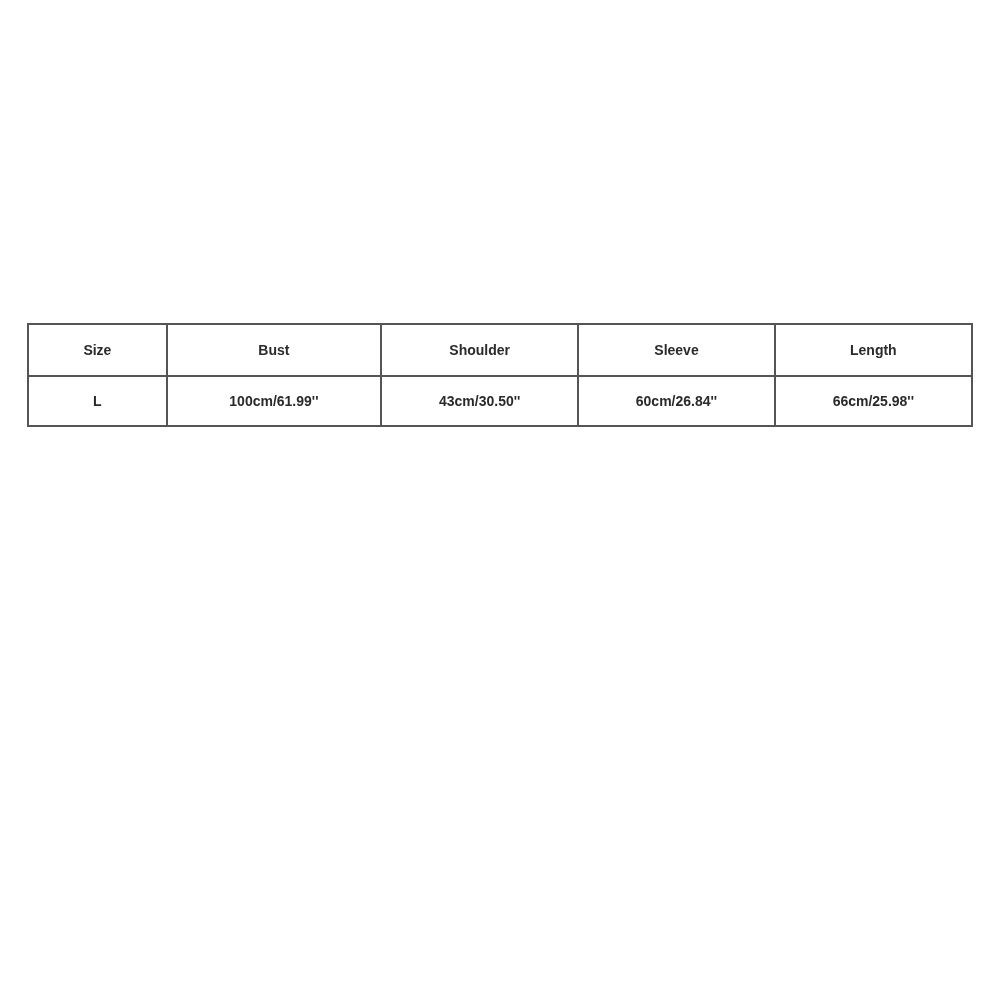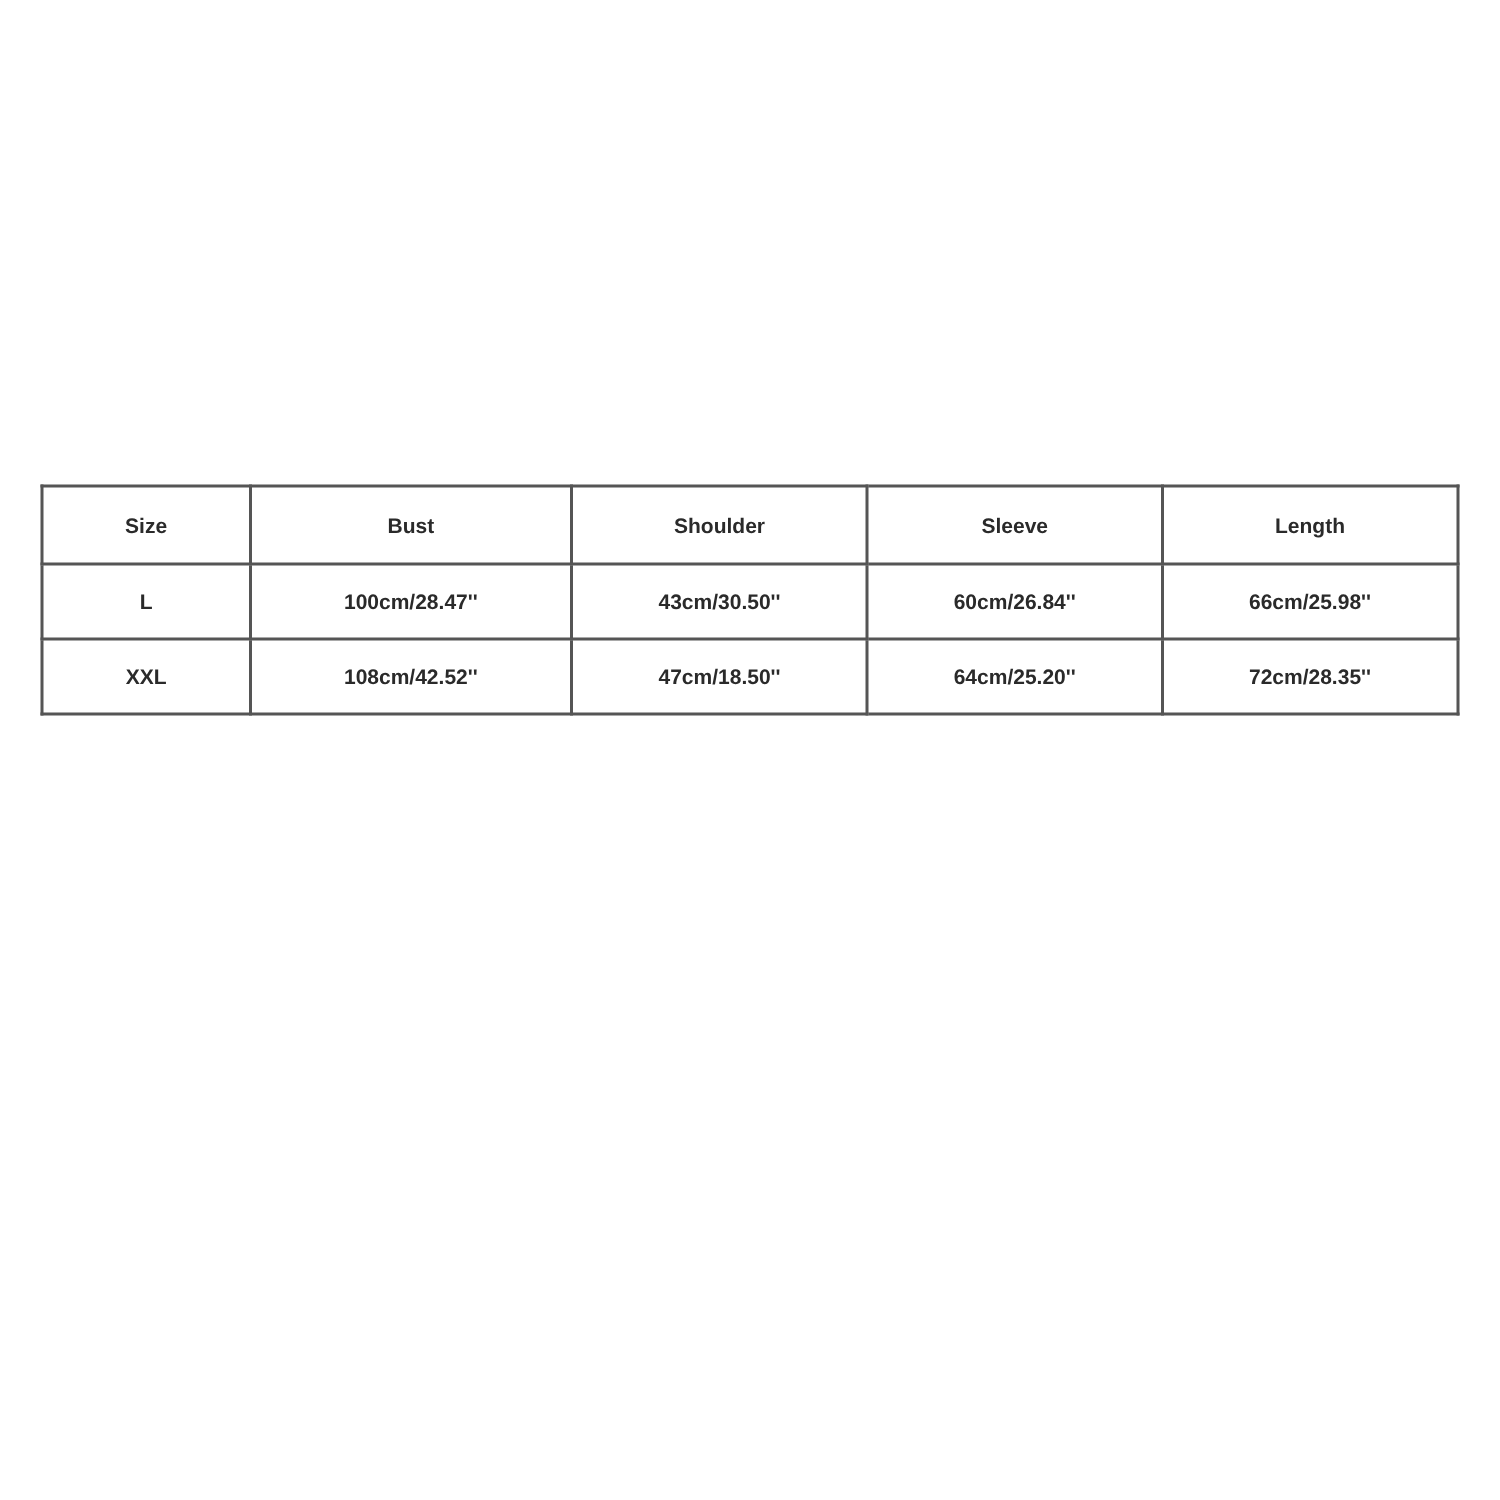--- a/index.html
+++ b/index.html
@@ -66,27 +66,20 @@
         <th>Size</th>
         <th>Bust</th>
         <th>Shoulder</th>
         <th>Sleeve</th>
         <th>Length</th>
       </tr>
     </thead>
     <tbody>
       <tr>
         <td>L</td>
-        <td>100cm/28.47''</td>
+        <td>100cm/61.99''</td>
         <td>43cm/30.50''</td>
         <td>60cm/26.84''</td>
         <td>66cm/25.98''</td>
-      </tr>
-      <tr>
-        <td>XXL</td>
-        <td>108cm/42.52''</td>
-        <td>47cm/18.50''</td>
-        <td>64cm/25.20''</td>
-        <td>72cm/28.35''</td>
       </tr>
     </tbody>
   </table>
 </div>
 
 </body></html>

